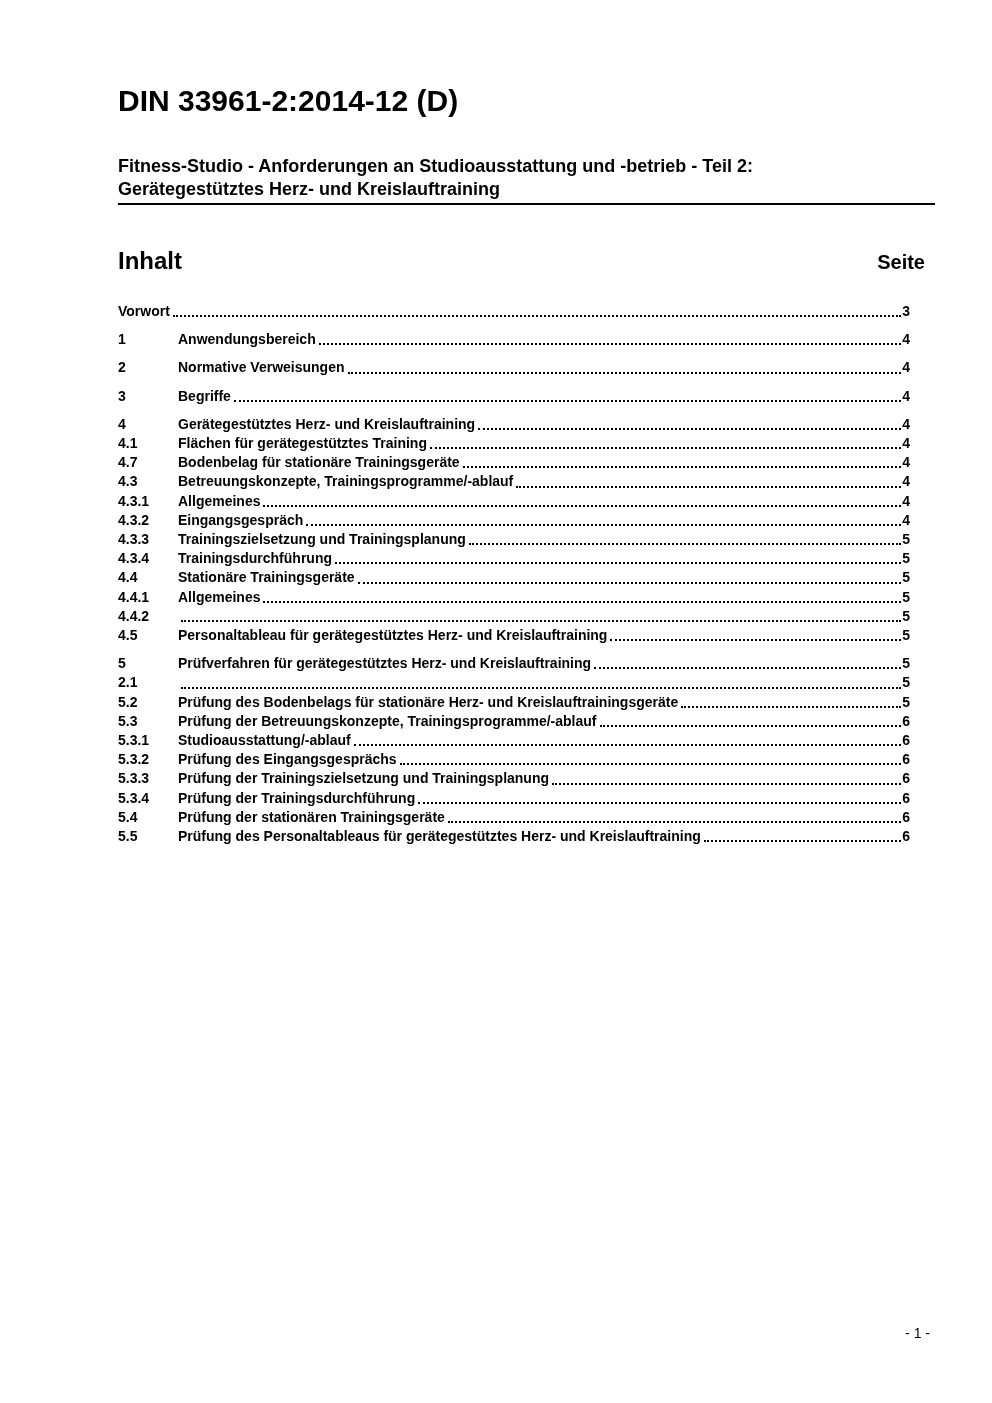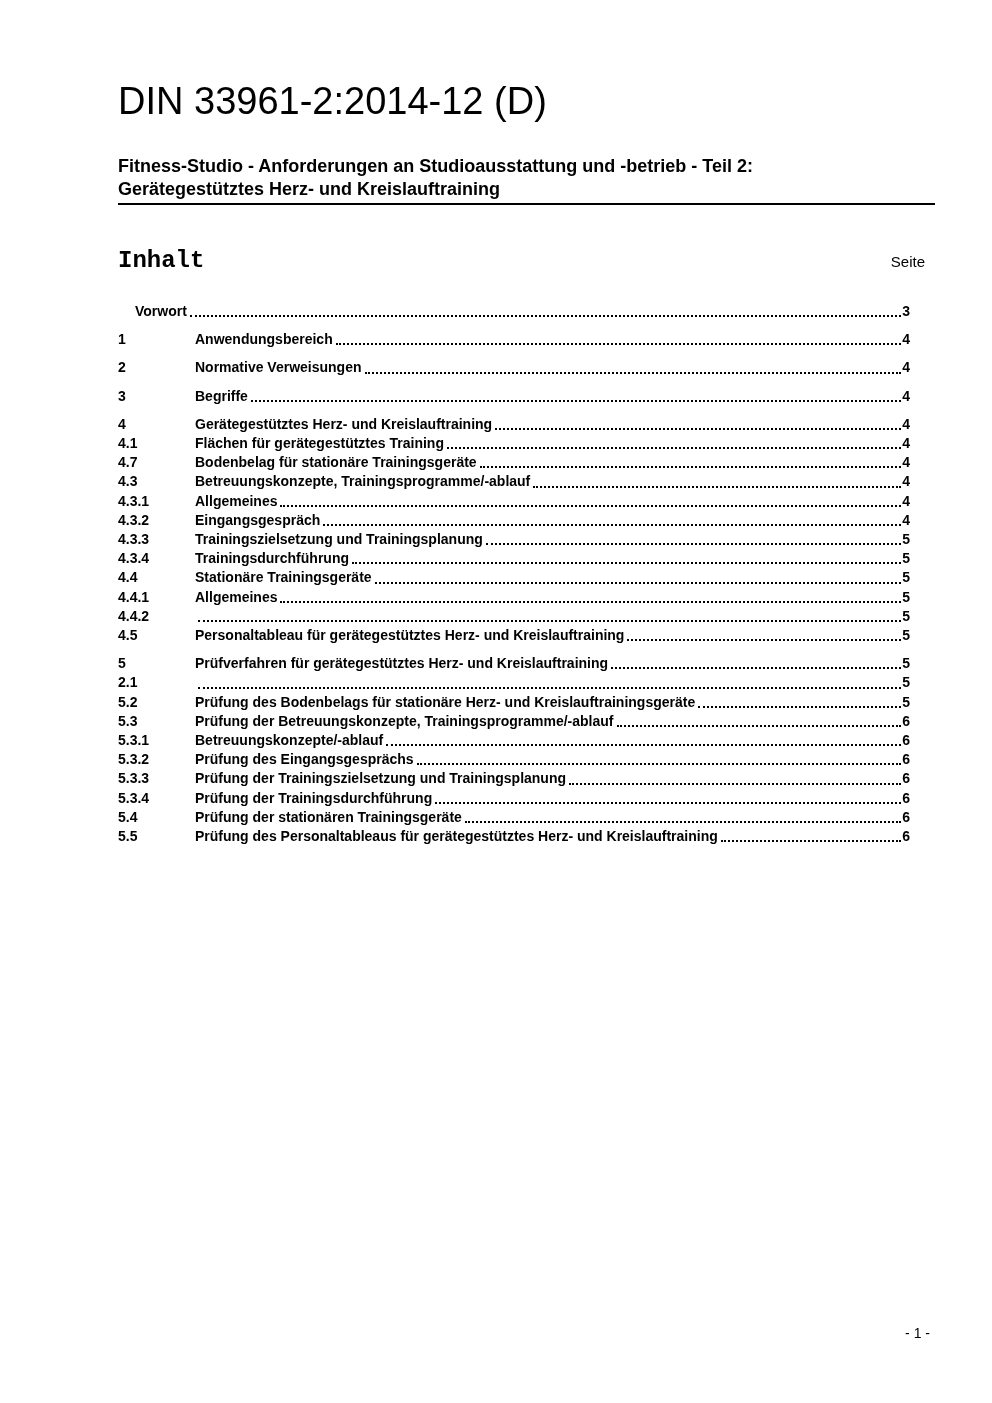--- a/index.html
+++ b/index.html
@@ -10,23 +10,23 @@
     height: 1403px;
     background: #ffffff;
     color: #000000;
     font-family: "Liberation Sans", "DejaVu Sans", sans-serif;
     overflow: hidden;
   }
   .doc-title {
     position: absolute;
     left: 118px;
     top: 84px;
-    font-size: 38px;
+    font-size: 30px;
     line-height: 34px;
-    font-weight: normal;
+    font-weight: bold;
     white-space: nowrap;
     text-align: right;
   }
   .doc-subtitle {
     position: absolute;
     left: 118px;
     top: 155px;
     width: 817px;
     font-size: 18px;
     line-height: 23px;
@@ -43,36 +43,36 @@
   .inhalt-row {
     position: absolute;
     left: 118px;
     top: 247px;
     width: 817px;
     padding-right: 10px;
     display: flex;
     align-items: baseline;
     justify-content: space-between;
   }
-  .inhalt-heading { font-size: 24px; line-height: 28px; font-weight: bold; font-family: Liberation Mono, monospace; }
-  .seite-label   { font-size: 15px; font-weight: normal; }
+  .inhalt-heading { font-size: 24px; line-height: 28px; font-weight: bold; }
+  .seite-label   { font-size: 20px; font-weight: bold; }
   .toc {
     position: absolute;
     left: 118px;
     top: 302px;
     width: 817px;
     padding-right: 25px;
     font-size: 14px;
     line-height: 19.2px;
     font-weight: bold;
   }
   .toc-row { display: flex; }
   .toc-row.gap { margin-top: 9px; }
   .toc-num { flex: 0 0 60px; white-space: nowrap; }
-  .toc-body { flex: 1 1 auto; min-width: 0; margin-left: 17px; }
+  .toc-body { flex: 1 1 auto; min-width: 0; }
   .toc-line { display: flex; align-items: baseline; }
   .toc-label { white-space: nowrap; }
   .toc-dots {
     flex: 1 1 auto;
     min-width: 10px;
     border-bottom: 2px dotted #000000;
     align-self: flex-end;
     margin: 0 1px 4px 3px;
   }
   .toc-page { white-space: nowrap; }
@@ -340,21 +340,21 @@
           <span class="toc-page">6</span>
         </span>
 
       </span>
     </div>
 
     <div class="toc-row">
       <span class="toc-num">5.3.1</span>
       <span class="toc-body">
         <span class="toc-line l2">
-          <span class="toc-label">Betreuungskonzepte/-ablauf</span>
+          <span class="toc-label">Studioausstattung/-ablauf</span>
           <span class="toc-dots"></span>
           <span class="toc-page">6</span>
         </span>
       </span>
     </div>
 
     <div class="toc-row">
       <span class="toc-num">5.3.2</span>
       <span class="toc-body">
         <span class="toc-line l1">

